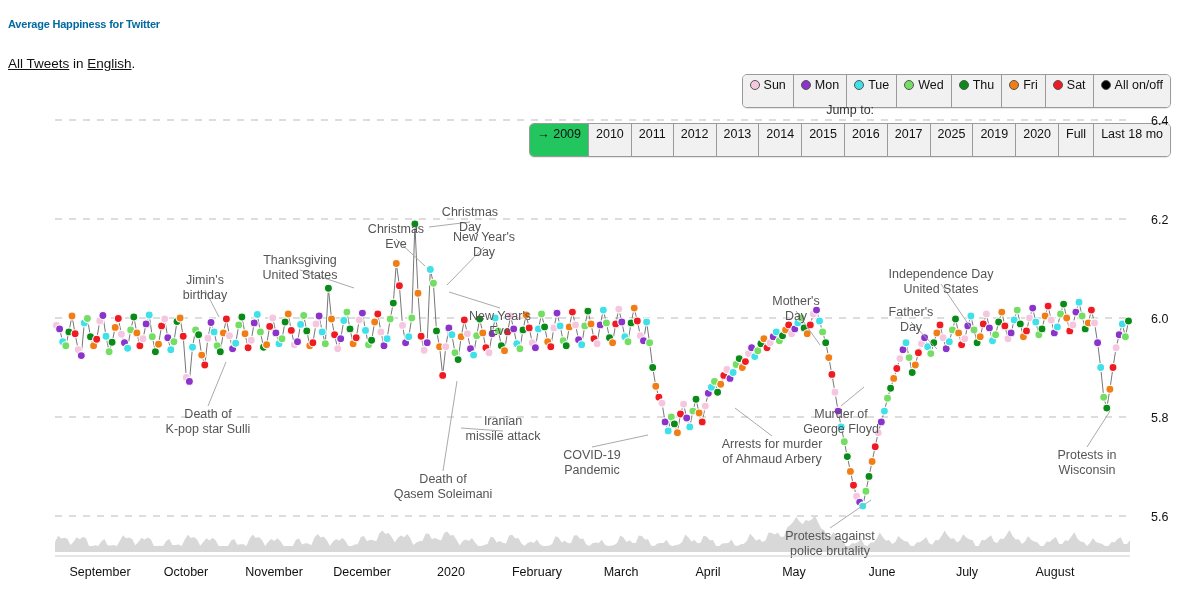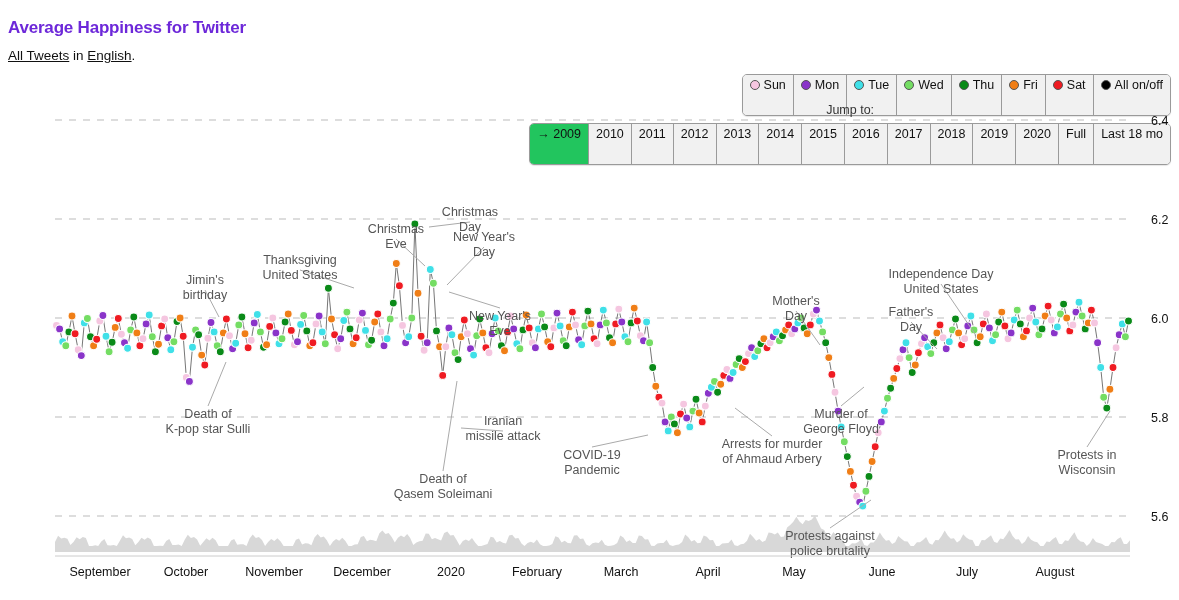--- a/index.html
+++ b/index.html
@@ -1,21 +1,21 @@
 <!DOCTYPE html>
 <html><head>
 <meta charset="utf-8">
 <style>
   html,body{margin:0;padding:0;}
   body{width:1179px;height:600px;background:#ffffff;font-family:"Liberation Sans",sans-serif;color:#222;overflow:hidden;position:relative;}
-  #page-title{position:absolute;left:8px;top:18px;font-size:17px;font-weight:bold;color:#6d28d9;letter-spacing:-0.2px;}
-  #subtitle{position:absolute;left:8px;top:48px;font-size:13.5px;color:#111;}
+  #page-title{position:absolute;left:8px;top:18px;font-size:11px;font-weight:bold;color:#0369a1;letter-spacing:-0.2px;}
+  #subtitle{position:absolute;left:8px;top:56px;font-size:13.5px;color:#111;}
   #subtitle a{color:#111;text-decoration:underline;cursor:pointer;}
   .ctrl-group{position:absolute;display:flex;align-items:stretch;border:1px solid #9a9a9a;border-radius:5px;background:#f1f1f1;overflow:hidden;box-shadow:0 1px 1px rgba(0,0,0,.10);}
-  .ctrl-group .seg{font-size:12.5px;line-height:1;padding:4px 7px 23px 7px;border-right:1px solid #9a9a9a;display:flex;align-items:center;gap:4px;color:#111;background:#f1f1f1;cursor:pointer;white-space:nowrap;}
+  .ctrl-group .seg{font-size:12.5px;line-height:1;padding:4px 7px 15px 7px;border-right:1px solid #9a9a9a;display:flex;align-items:center;gap:4px;color:#111;background:#f1f1f1;cursor:pointer;white-space:nowrap;}
   .ctrl-group .seg:last-child{border-right:none;}
   .ctrl-group .seg.active{background:#22c55e;}
   .dot{width:8px;height:8px;border-radius:50%;border:1px solid #555;display:inline-block;flex:none;}
   #legend{right:8px;top:74px;}
   .jumpwrap{position:absolute;right:8px;top:103px;display:flex;align-items:center;gap:6px;flex-direction:column;}
   .jumpwrap .lbl{font-size:12.5px;color:#333;}
   #plot{position:absolute;left:0;top:0;width:1179px;height:600px;}
 </style>
 </head>
 <body>
@@ -66,21 +66,21 @@
   <div class="ctrl-group" id="jumpgroup" style="position:relative;right:auto;top:auto;">
       <div class="seg active">→ 2009</div>
       <div class="seg">2010</div>
       <div class="seg">2011</div>
       <div class="seg">2012</div>
       <div class="seg">2013</div>
       <div class="seg">2014</div>
       <div class="seg">2015</div>
       <div class="seg">2016</div>
       <div class="seg">2017</div>
-      <div class="seg">2018</div>
+      <div class="seg">2025</div>
       <div class="seg">2019</div>
       <div class="seg">2020</div>
       <div class="seg">Full</div>
       <div class="seg">Last 18 mo</div>
     </div>
 </div>
 
 <svg id="plot">
     <g>
       <line x1="55" x2="1130" y1="120" y2="120" stroke="#bbbbbb" stroke-width="1" stroke-dasharray="7 7"></line>

